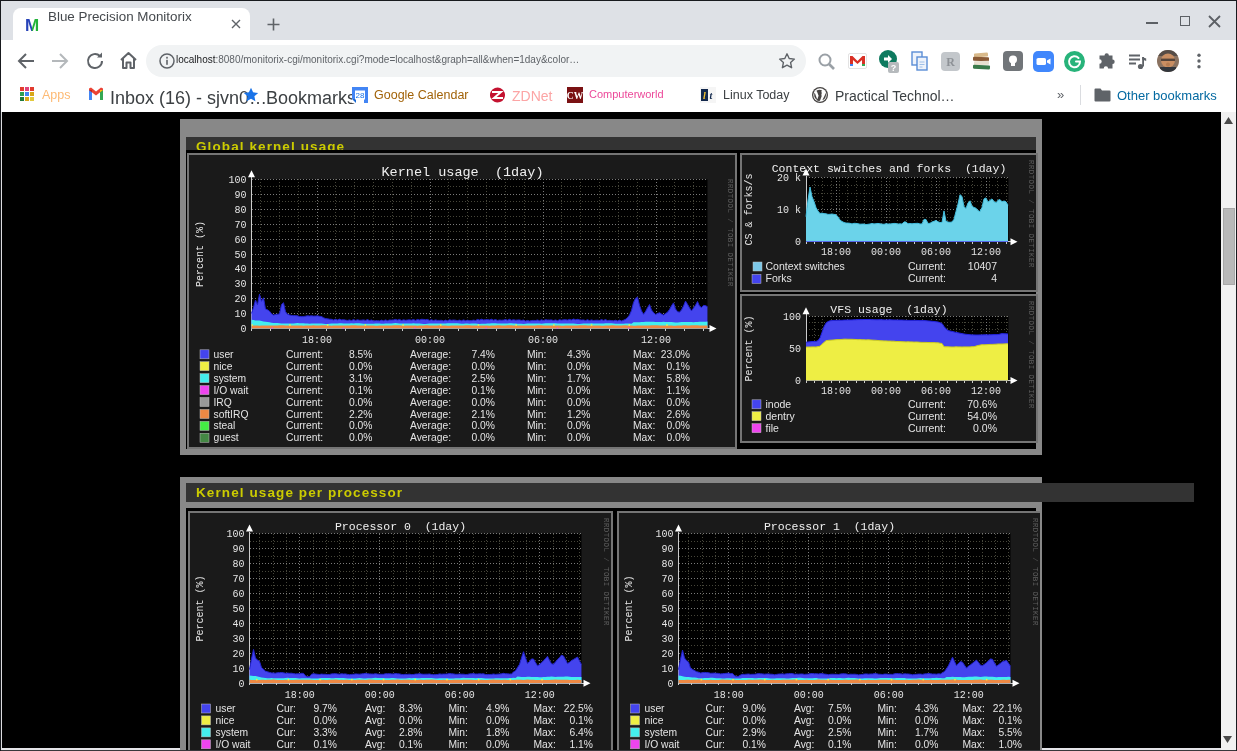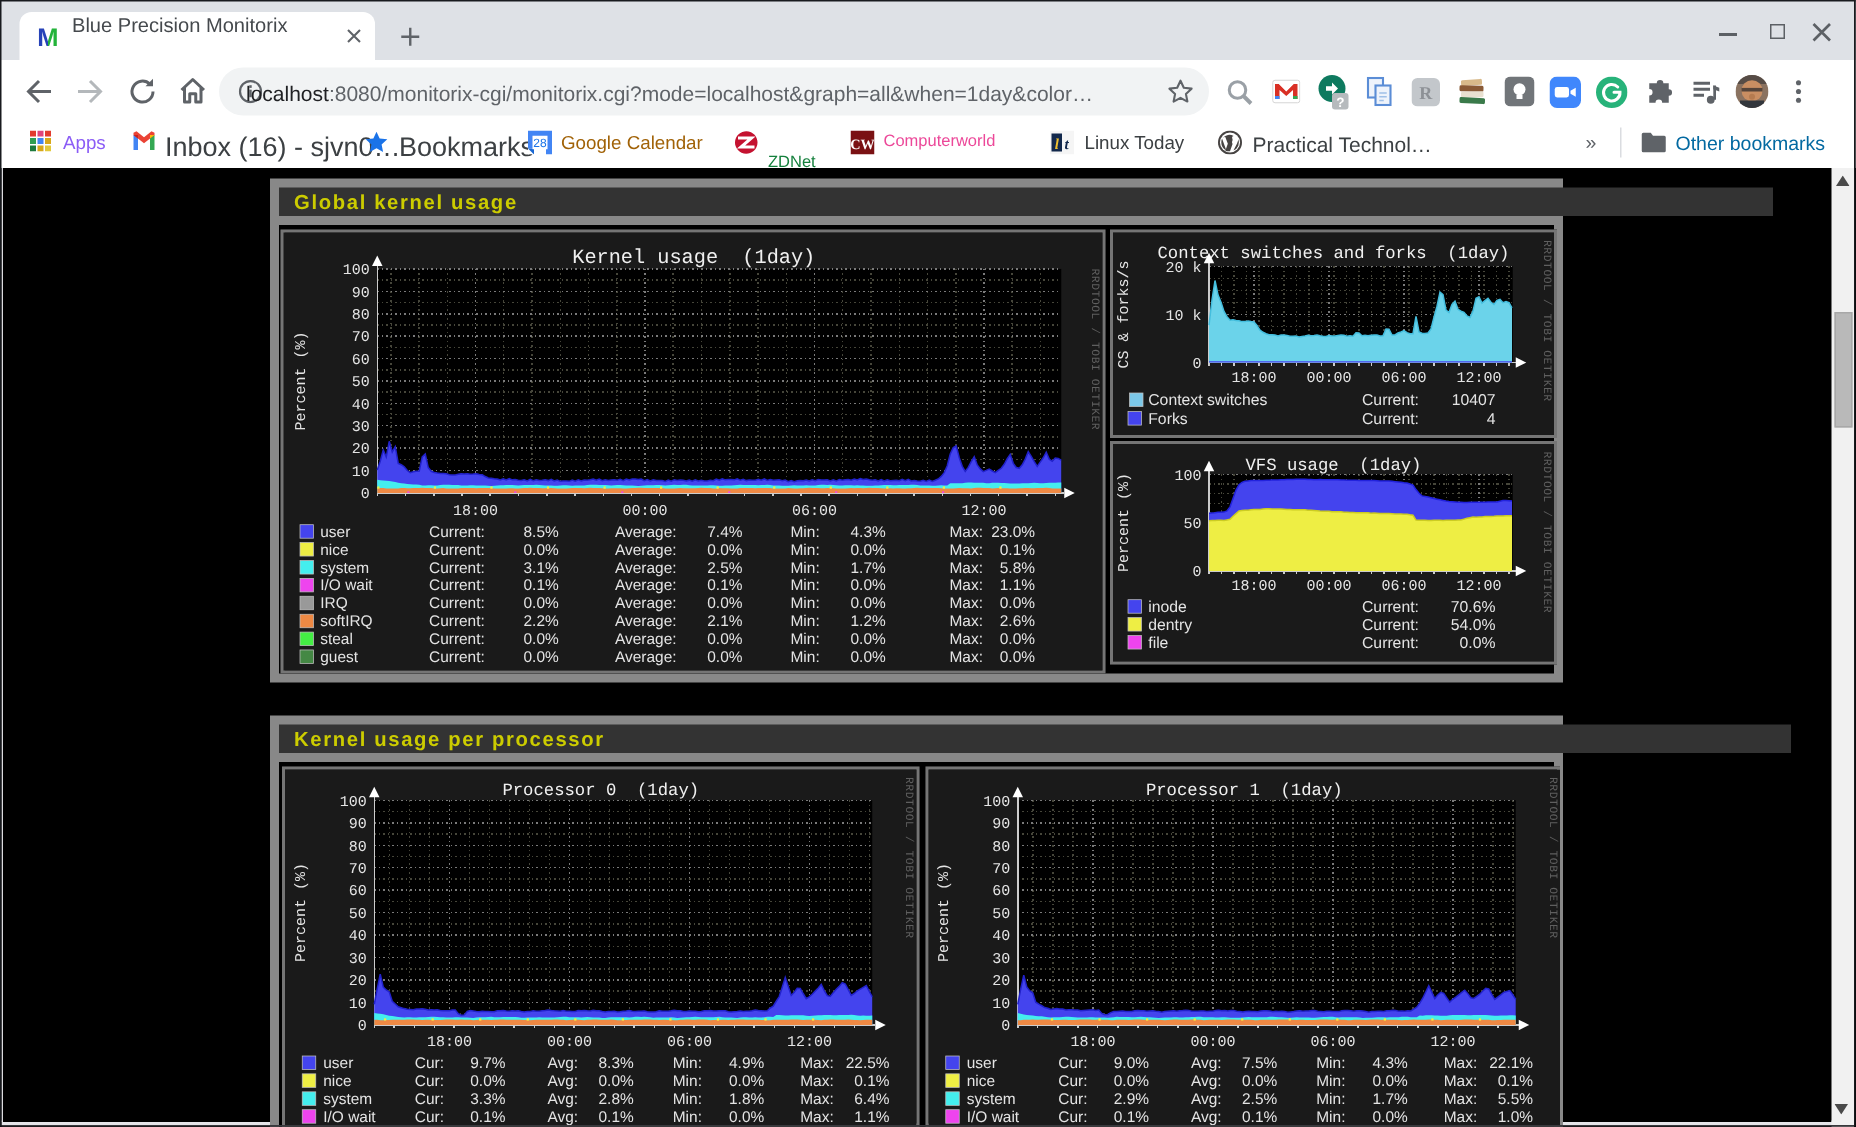--- a/index.html
+++ b/index.html
@@ -64,21 +64,21 @@
   </svg>
 <svg class="abs" style="left:118px;top:50px" width="21" height="21" viewBox="0 0 21 21">
     <path d="M3 10 L10.5 3 L18 10 M5 8.5 L5 18 L8.5 18 L8.5 12.5 L12.5 12.5 L12.5 18 L16 18 L16 8.5" stroke="#5f6368" stroke-width="2" fill="none" stroke-linejoin="round"></path>
   </svg>
 <div class="abs" style="left:146px;top:45px;width:660px;height:32px;background:#f1f3f4;border-radius:16px"></div>
 <svg class="abs" style="left:159px;top:53px" width="16" height="16" viewBox="0 0 16 16">
     <circle cx="8" cy="8" r="7" stroke="#5f6368" stroke-width="1.5" fill="none"></circle>
     <rect x="7.2" y="6.8" width="1.6" height="5" fill="#5f6368"></rect>
     <rect x="7.2" y="3.8" width="1.6" height="1.8" fill="#5f6368"></rect>
   </svg>
-<div class="abs" style="left:164px;top:53.5px;font-size:14px;color:#202124;white-space:nowrap">localhost<span style="color:#5f6368">:8080/monitorix-cgi/monitorix.cgi?mode=localhost&amp;graph=all&amp;when=1day&amp;color…</span></div>
+<div class="abs" style="left:176px;top:53.5px;font-size:10px;color:#202124;white-space:nowrap">localhost<span style="color:#5f6368">:8080/monitorix-cgi/monitorix.cgi?mode=localhost&amp;graph=all&amp;when=1day&amp;color…</span></div>
 <svg class="abs" style="left:778px;top:52px" width="18" height="18" viewBox="0 0 18 18">
     <path d="M9 1.8 L11.2 6.5 L16.4 7.1 L12.6 10.6 L13.6 15.7 L9 13.2 L4.4 15.7 L5.4 10.6 L1.6 7.1 L6.8 6.5 Z" stroke="#5f6368" stroke-width="1.4" fill="none" stroke-linejoin="round"></path>
   </svg>
 <svg class="abs" style="left:817px;top:52px" width="19" height="19" viewBox="0 0 19 19">
     <circle cx="8" cy="8" r="5.5" stroke="#9aa0a6" stroke-width="2" fill="none"></circle>
     <line x1="12" y1="12" x2="17" y2="17" stroke="#9aa0a6" stroke-width="2.6"></line>
   </svg>
 <svg class="abs" style="left:848px;top:52px" width="19" height="19" viewBox="0 0 19 19">
     <rect x="0.5" y="1.5" width="18" height="15" rx="1.5" fill="#fff" stroke="#d0d0d0" stroke-width="0.6"></rect>
     <path d="M2 14 L2 4 L4.5 4 L9.5 9 L14.5 4 L17 4 L17 14 L14 14 L14 8 L9.5 12 L5 8 L5 14 Z" fill="#d93025"></path>
@@ -154,21 +154,21 @@
     <rect x="0" y="0" width="4" height="4" fill="#e23b2e"></rect>
     <rect x="5" y="0" width="4" height="4" fill="#e0447c"></rect>
     <rect x="10" y="0" width="4" height="4" fill="#e23b2e"></rect>
     <rect x="0" y="5" width="4" height="4" fill="#2f9e52"></rect>
     <rect x="5" y="5" width="4" height="4" fill="#4285f4"></rect>
     <rect x="10" y="5" width="4" height="4" fill="#d8a718"></rect>
     <rect x="0" y="10" width="4" height="4" fill="#1e7a3e"></rect>
     <rect x="5" y="10" width="4" height="4" fill="#d8a718"></rect>
     <rect x="10" y="10" width="4" height="4" fill="#e2c93c"></rect>
   </svg>
-<div class="abs" style="left:42px;top:88px;font-size:12.5px;color:#8b5cf6;white-space:nowrap">Apps</div>
+<div class="abs" style="left:42px;top:88px;font-size:12.5px;color:#fdba74;white-space:nowrap">Apps</div>
 <svg class="abs" style="left:88px;top:86px" width="16" height="16" viewBox="0 0 16 16">
     <path d="M1 14 L1 4 L4 4 L4 14 Z" fill="#4285f4"></path>
     <path d="M12 14 L12 4 L15 4 L15 14 Z" fill="#34a853"></path>
     <path d="M1 4 L1 2.5 L3 1.5 L8 5.5 L13 1.5 L15 2.5 L15 4 L8 9.5 Z" fill="#ea4335"></path>
     <path d="M1 4 L4 6.3 L4 4 Z" fill="#c5221f"></path>
     <path d="M15 4 L12 6.3 L12 4 Z" fill="#fbbc04"></path>
   </svg>
 <div class="abs" style="left:110px;top:88px;font-size:18px;color:#3c4043;white-space:nowrap">Inbox (16) - sjvn0…</div>
 <svg class="abs" style="left:243px;top:87px" width="16" height="16" viewBox="0 0 16 16">
     <path d="M8 0.8 L10.1 5.3 L15.2 5.9 L11.4 9.3 L12.4 14.3 L8 11.8 L3.6 14.3 L4.6 9.3 L0.8 5.9 L5.9 5.3 Z" fill="#1a73e8"></path>
@@ -179,21 +179,21 @@
     <path d="M0 0 h16 v16 h-4 v-4 h-12 Z" fill="#4285f4"></path>
     <path d="M0 12 h4 v4 Z" fill="#1967d2"></path>
     <rect x="3" y="3.5" width="10" height="9" fill="#fff"></rect>
     <text x="8" y="11" font-size="8" fill="#1a73e8" text-anchor="middle" font-family="Liberation Sans">28</text>
   </svg>
 <div class="abs" style="left:374px;top:88px;font-size:12.5px;color:#a16207;white-space:nowrap">Google Calendar</div>
 <svg class="abs" style="left:489px;top:87px" width="17" height="16" viewBox="0 0 17 16">
     <circle cx="8.5" cy="8" r="7.5" fill="#c41230" transform="rotate(-20 8.5 8)"></circle>
     <path d="M3 5 L12 5 L5 11 L14 11" stroke="#fff" stroke-width="2" fill="none"></path>
   </svg>
-<div class="abs" style="left:512px;top:102px;font-size:11px;color:#15803d;white-space:nowrap">ZDNet</div>
+<div class="abs" style="left:512px;top:88px;font-size:14px;color:#fca5a5;white-space:nowrap">ZDNet</div>
 <svg class="abs" style="left:567px;top:87px" width="16" height="16" viewBox="0 0 16 16">
     <rect width="16" height="16" fill="#7a1113"></rect>
     <text x="8" y="12" font-size="9.5" font-weight="bold" fill="#fff" text-anchor="middle" font-family="Liberation Serif">CW</text>
   </svg>
 <div class="abs" style="left:589px;top:88px;font-size:11px;color:#ec4899;white-space:nowrap">Computerworld</div>
 <svg class="abs" style="left:700px;top:87px" width="16" height="16" viewBox="0 0 16 16">
     <rect width="16" height="16" fill="#f5f5f5"></rect>
     <rect x="1" y="2" width="7" height="12" fill="#12284c"></rect>
     <text x="4.5" y="12" font-size="10" font-weight="bold" fill="#f0c030" text-anchor="middle" font-family="Liberation Serif" font-style="italic">l</text>
     <text x="11" y="12" font-size="10" font-weight="bold" fill="#12284c" text-anchor="middle" font-family="Liberation Serif" font-style="italic">t</text>
@@ -206,21 +206,21 @@
   </svg>
 <div class="abs" style="left:835px;top:88px;font-size:14px;color:#3c4043;white-space:nowrap">Practical Technol…</div>
 <div class="abs" style="left:1057px;top:86.5px;font-size:13px;color:#5f6368">»</div>
 <div class="abs" style="left:1080px;top:85px;width:1px;height:20px;background:#dadce0"></div>
 <svg class="abs" style="left:1094px;top:88px" width="17" height="14" viewBox="0 0 17 14">
     <path d="M0.5 1.5 a1 1 0 0 1 1 -1 h5 l1.5 2 h7.5 a1 1 0 0 1 1 1 v9 a1 1 0 0 1 -1 1 h-14 a1 1 0 0 1 -1 -1 Z" fill="#5f6368"></path>
   </svg>
 <div class="abs" style="left:1117px;top:88px;font-size:13px;color:#0369a1;white-space:nowrap">Other bookmarks</div>
 <div id="content"></div>
 <div class="secframe" style="left:180px;top:119px;width:862px;height:336px"></div>
-<div class="sectitle" style="left:186px;top:125px;width:996px;height:19px"><span style="padding-left:10px">Global kernel usage</span></div>
+<div class="sectitle" style="left:186px;top:137px;width:850px;height:19px"><span style="padding-left:10px">Global kernel usage</span></div>
 <div class="seccontent" style="left:186px;top:150px;width:850px;height:299px"></div>
 <div class="gbox" style="left:187px;top:153px;width:550px;height:296px"></div>
 <div class="gbox" style="left:740px;top:153px;width:298px;height:139px"></div>
 <div class="gbox" style="left:740px;top:294px;width:298px;height:149px"></div>
 <div class="secframe" style="left:180px;top:477px;width:862px;height:274px"></div>
 <div class="sectitle" style="left:186px;top:483px;width:1008px;height:19px"><span style="padding-left:10px">Kernel usage per processor</span></div>
 <div class="seccontent" style="left:186px;top:508px;width:850px;height:243px"></div>
 <div class="gbox" style="left:188px;top:511px;width:425px;height:240px"></div>
 <div class="gbox" style="left:617px;top:511px;width:425px;height:240px;max-width:423px"></div>
 <svg width="545" height="292" viewBox="0 0 545 292" style="position:absolute;left:189.5px;top:155px">

